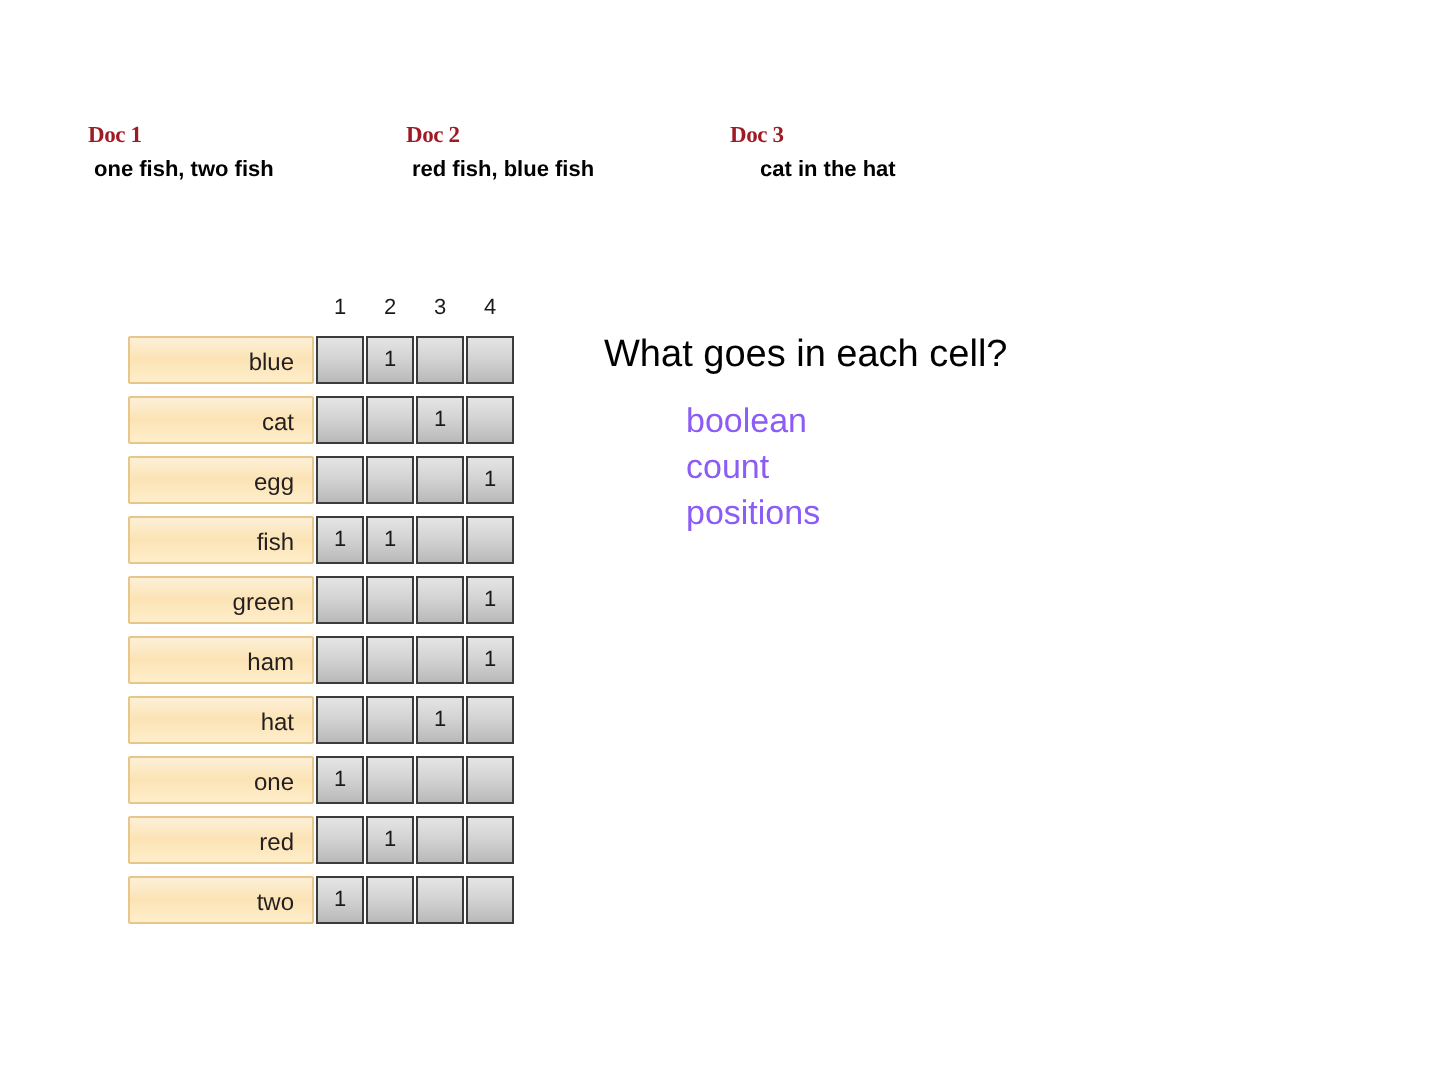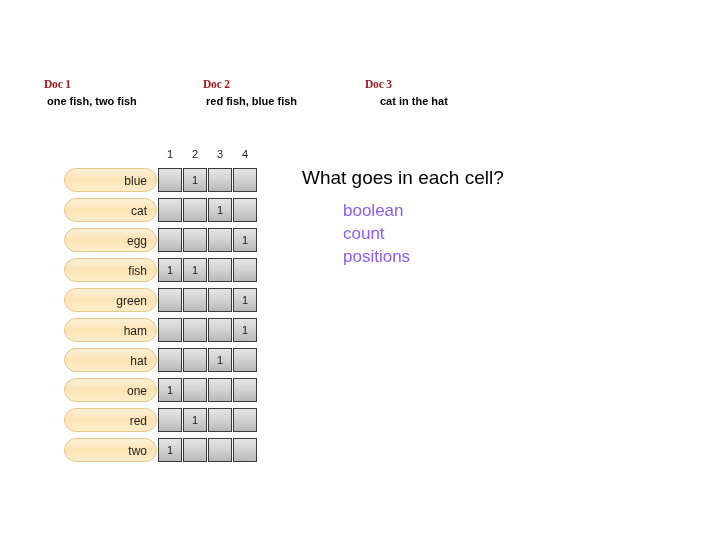--- a/index.html
+++ b/index.html
@@ -12,21 +12,21 @@
     background: #ffffff;
     font-family: "Liberation Sans", sans-serif;
     position: relative;
     overflow: hidden;
   }
 
   
   #docs-row {
     position: absolute;
     left: 0;
-    top: 16px;
+    top: 0;
     width: 712px;
     height: 110px;
     text-decoration: underline;
   }
   .doc-block {
     position: absolute;
     white-space: nowrap;
   }
   .doc-tag {
     font-family: "Liberation Serif", serif;
@@ -78,21 +78,21 @@
     height: 24px;
     line-height: 24px;
     box-sizing: border-box;
     padding-right: 9px;
     text-align: right;
     font-family: "Liberation Sans", sans-serif;
     font-size: 12px;
     color: #231f20;
     background: linear-gradient(to bottom, #fdf0d8 0%, #fbe3b4 48%, #ffeecb 100%);
     border: 1px solid #e7c68a;
-    border-radius: 12px;
+    border-radius: 1px;
   }
   .cells {
     display: flex;
     margin-left: 1px;
   }
   .cell {
     width: 24px;
     height: 24px;
     box-sizing: border-box;
     margin-right: 1px;

